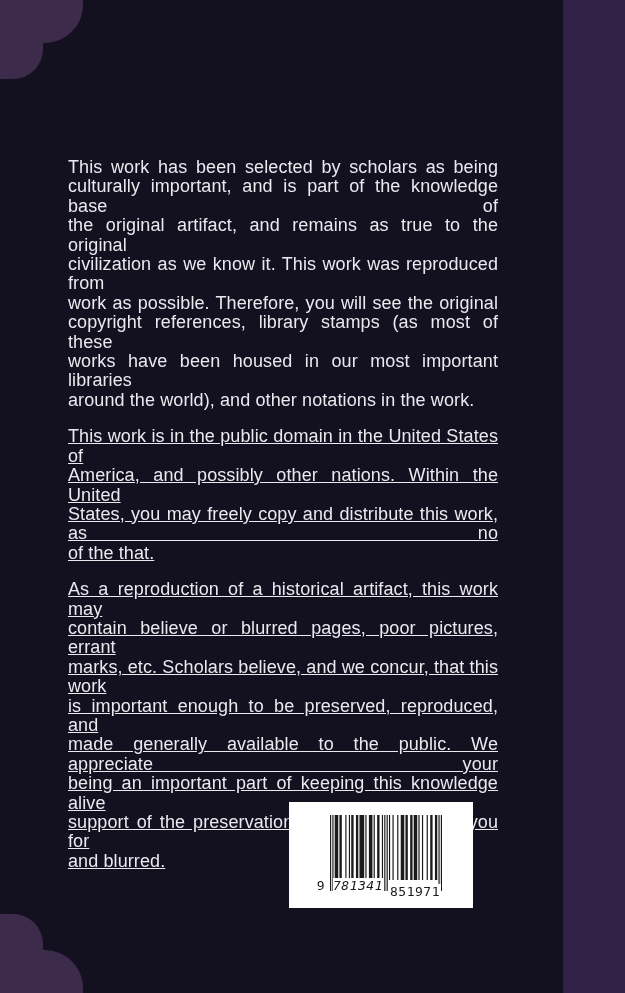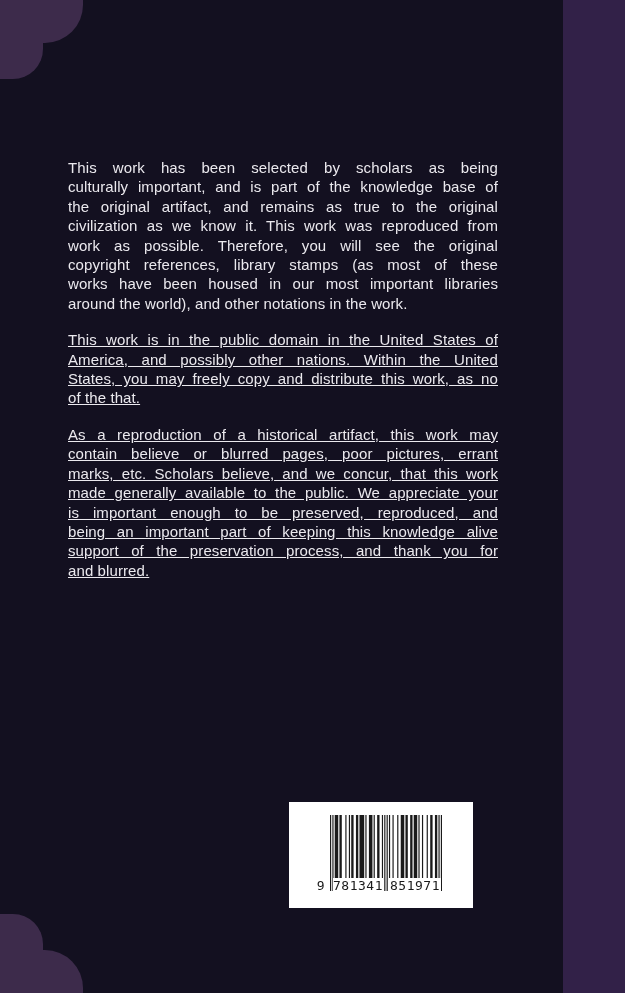--- a/index.html
+++ b/index.html
@@ -36,21 +36,21 @@
   .bl-small { left: 0; top: 914px; width: 43px; height: 36px; border-radius: 0 30px 0 0; }
   .bl-big   { left: 0; top: 950px; width: 83px; height: 43px; border-radius: 0 38px 0 0; }
 
   
   .body-text {
     position: absolute;
     left: 68px;
     top: 158px;
     width: 430px;
     color: var(--text, #ebe9ee);
-    font-size: 15px;
+    font-size: 18px;
     line-height: 19.4px;
     letter-spacing: 0.1px;
   }
   .paragraph + .paragraph { margin-top: 17px; text-decoration: underline; }
   .text-line {
     text-align: justify;
     text-align-last: justify;
     white-space: normal;
   }
   .text-line.last {
@@ -79,22 +79,22 @@
     font-family: "DejaVu Sans Mono", monospace;
     font-size: 13px;
     line-height: 16px;
     height: 16px;
     top: 76px;
     color: var(--barcode-bars, #1a1a1a);
     letter-spacing: 0.5px;
     text-align: center;
   }
   .bc-d1 { left: 18px;  width: 18px; text-align: right; background: transparent; }
-  .bc-d2 { left: 44px;  width: 50px; background: var(--barcode-bg, #ffffff); }
-  .bc-d3 { left: 100px; width: 52px; background: var(--barcode-bg, #ffffff); }
+  .bc-d2 { left: 44px;  width: 50px; background: var(--barcode-bg, #ffffff); font-style: italic; }
+  .bc-d3 { left: 100px; width: 52px; background: var(--barcode-bg, #ffffff); margin-top: 6px; }
 </style>
 </head>
 <body>
 
 <div class="cover">
 
   <div class="spine-band"></div>
 
   <div>
     <div class="lobe tl-big"></div>
@@ -120,22 +120,22 @@
       <div class="paragraph">
         <div class="text-line">This work is in the public domain in the United States of</div>
         <div class="text-line">America, and possibly other nations. Within the United</div>
         <div class="text-line">States, you may freely copy and distribute this work, as no</div>
         <div class="text-line last">of the that.</div>
       </div>
       <div class="paragraph">
         <div class="text-line">As a reproduction of a historical artifact, this work may</div>
         <div class="text-line">contain believe or blurred pages, poor pictures, errant</div>
         <div class="text-line">marks, etc. Scholars believe, and we concur, that this work</div>
+        <div class="text-line">is important enough to be preserved, reproduced, and</div>
         <div class="text-line">made generally available to the public. We appreciate your</div>
-        <div class="text-line">is important enough to be preserved, reproduced, and</div>
         <div class="text-line">being an important part of keeping this knowledge alive</div>
         <div class="text-line">support of the preservation process, and thank you for</div>
         <div class="text-line last">and blurred.</div>
       </div>
     </div>
 
   <div class="barcode-box">
     <svg class="barcode-bars" viewBox="0 0 95 76" preserveAspectRatio="none">
         <rect x="0" y="0" width="1" height="76" fill="#1a1a1a"></rect>
         <rect x="2" y="0" width="1" height="76" fill="#1a1a1a"></rect>

